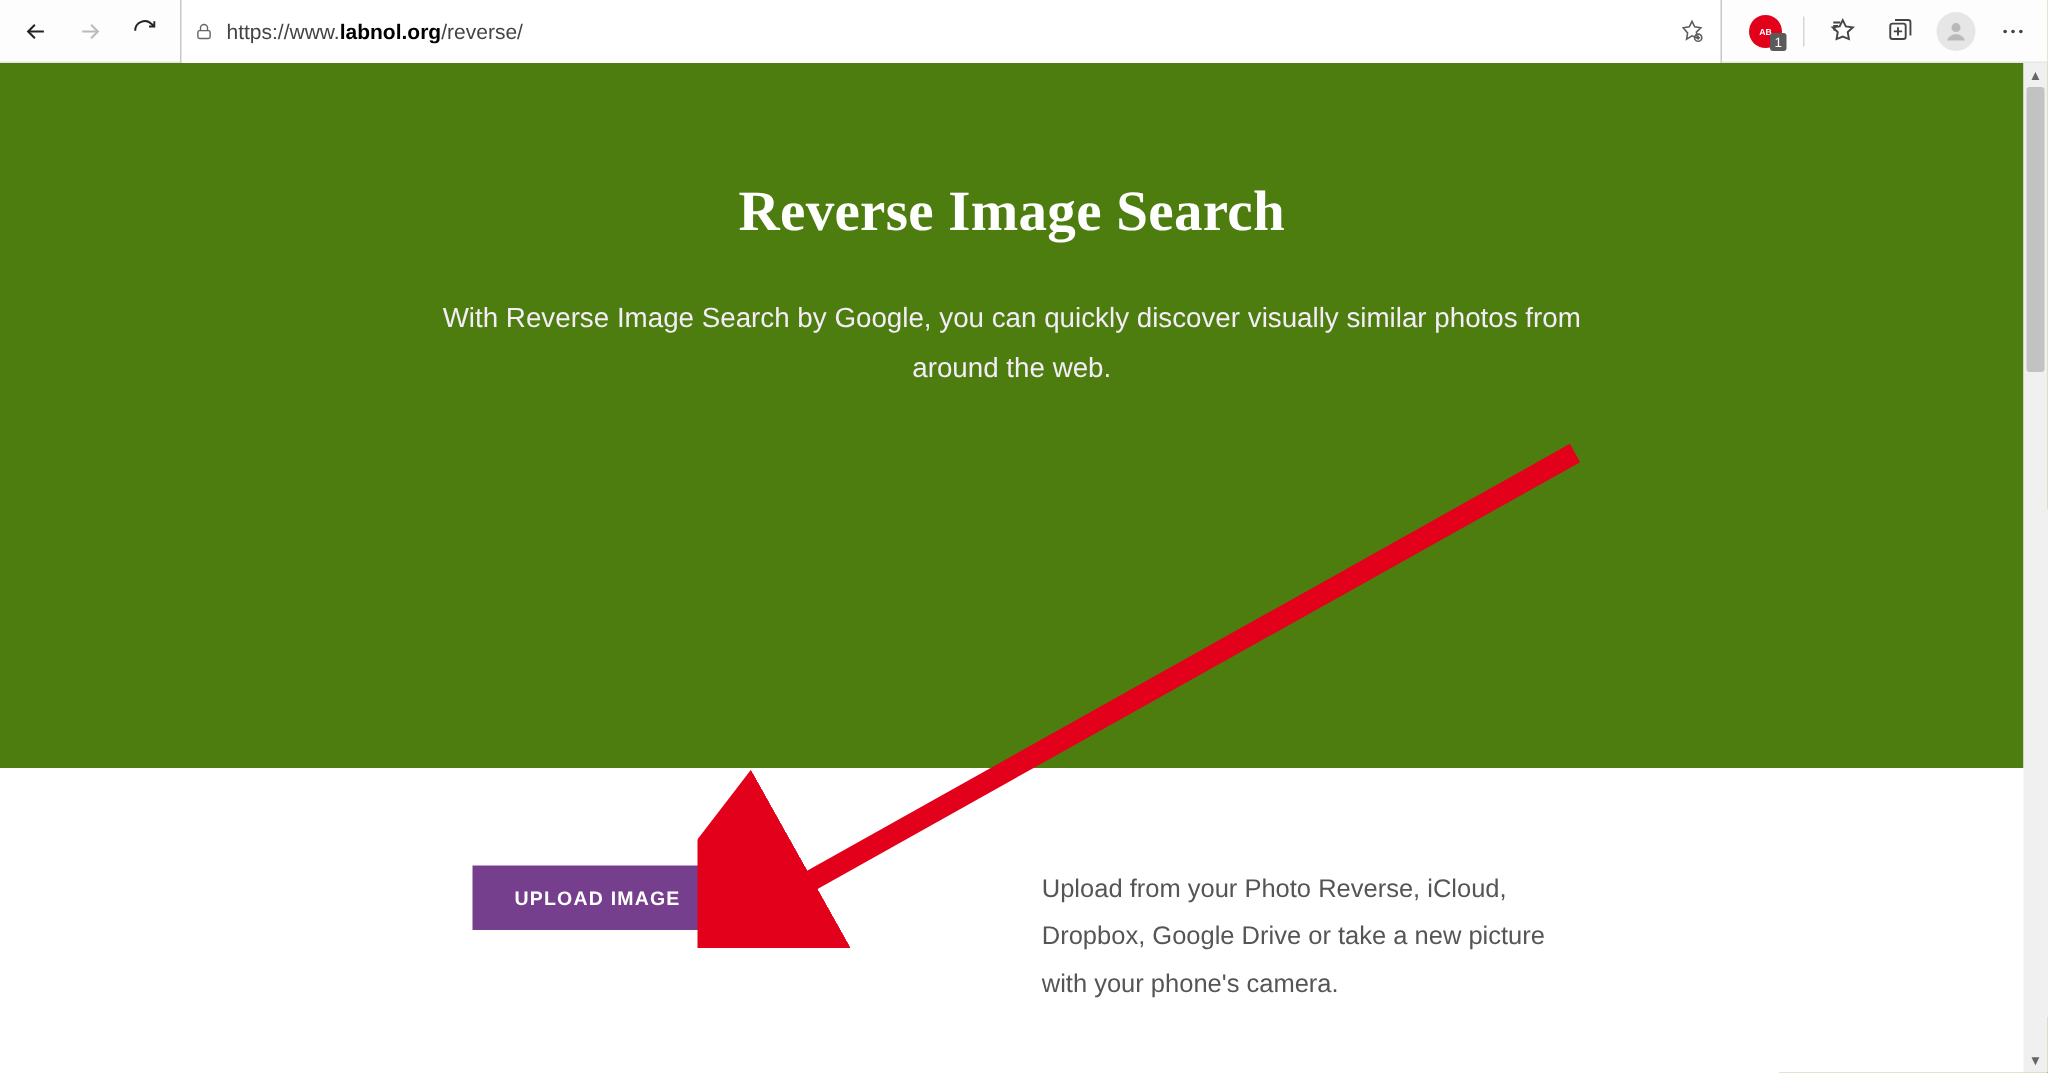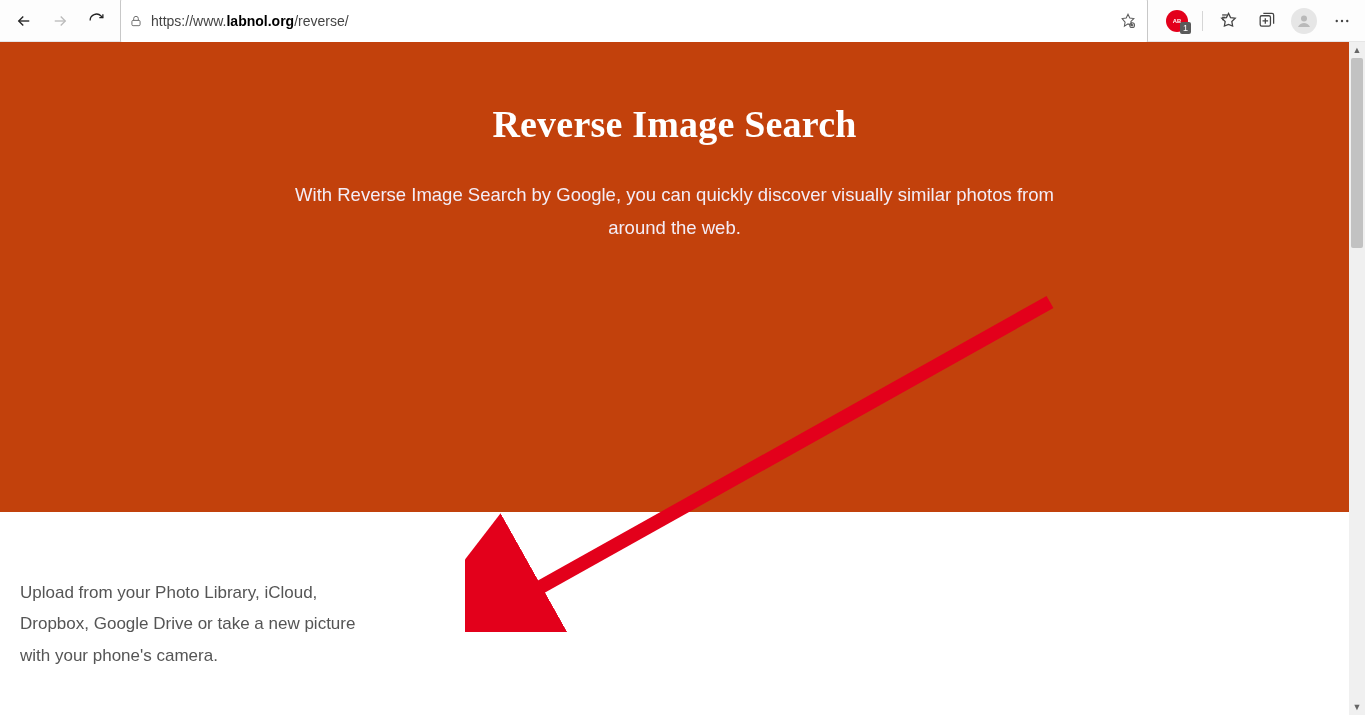--- a/index.html
+++ b/index.html
@@ -21,21 +21,21 @@
     .avatar { width: 26px; height: 26px; border-radius: 50%; background: #e6e6e6; display: inline-flex; align-items: center; justify-content: center; }
     
     .viewport { position: relative; width: 1365px; height: 673px; overflow: hidden; }
     .scrollbar-track { position: absolute; top: 0; right: 0; width: 16px; height: 100%; background: #f0f0f0; }
     .scroll-arrow { position: absolute; left: 0; width: 16px; height: 16px; display: flex; align-items: center; justify-content: center; color: #666; font-size: 9px; }
     .scroll-arrow.up { top: 0; }
     .scroll-arrow.down { bottom: 0; }
     .scroll-thumb { position: absolute; left: 2px; top: 16px; width: 12px; height: 190px; background: #c2c2c2; border-radius: 2px; }
     .page { position: absolute; top: 0; left: 0; right: 16px; bottom: 0; background: #fff; }
     
-    .hero { height: 470px; background: #c2410c; color: #fff; text-align: center; padding-top: 60px; }
+    .hero { height: 470px; background: #4d7c0f; color: #fff; text-align: center; padding-top: 77px; }
     .hero h1 { font-family: Georgia, 'Times New Roman', serif; font-weight: 700; font-size: 38px; letter-spacing: 0.2px; margin-bottom: 32px; }
     .hero p { font-size: 18.5px; line-height: 1.8; color: #f4edf7; max-width: 780px; margin: 15px auto; }
     
     .lower { height: 203px; background: #fff; padding-top: 65px; display: flex; }
     .lower .left { width: 50%; padding-left: 315px; }
     .lower .right { width: 50%; padding-left: 20px; padding-right: 300px; }
     .upload-btn { background: #763f8d; color: #fff; border: none; padding: 14px 28px; font-size: 13px; font-weight: 700; letter-spacing: 0.8px; cursor: pointer; display: inline-block; }
     .desc { color: #555; font-size: 17px; line-height: 1.85; }
     
     .annotation-arrow { position: absolute; top: 250px; left: 465px; pointer-events: none; }
@@ -125,22 +125,25 @@
   </div>
 </div>
 
 <div class="viewport">
   <div class="page">
     <div class="hero">
       <h1>Reverse Image Search</h1>
       <p>With Reverse Image Search by Google, you can quickly discover visually similar photos from around the web.</p>
     </div>
     <div class="lower">
+      <div class="left">
+        <button class="upload-btn">UPLOAD IMAGE</button>
+      </div>
       <div class="right">
-        <p class="desc">Upload from your Photo Library, iCloud, Dropbox, Google Drive or take a new picture with your phone's camera.</p>
+        <p class="desc">Upload from your Photo Reverse, iCloud, Dropbox, Google Drive or take a new picture with your phone's camera.</p>
       </div>
     </div>
   </div>
 
   <div class="scrollbar-track">
     <div class="scroll-arrow up">▲</div>
     <div class="scroll-thumb"></div>
     <div class="scroll-arrow down">▼</div>
   </div>
 

